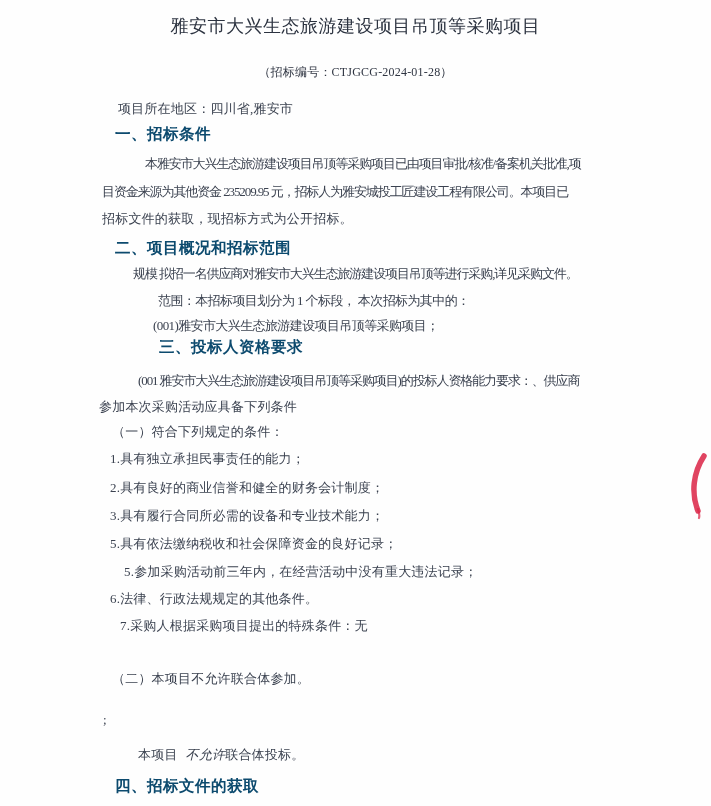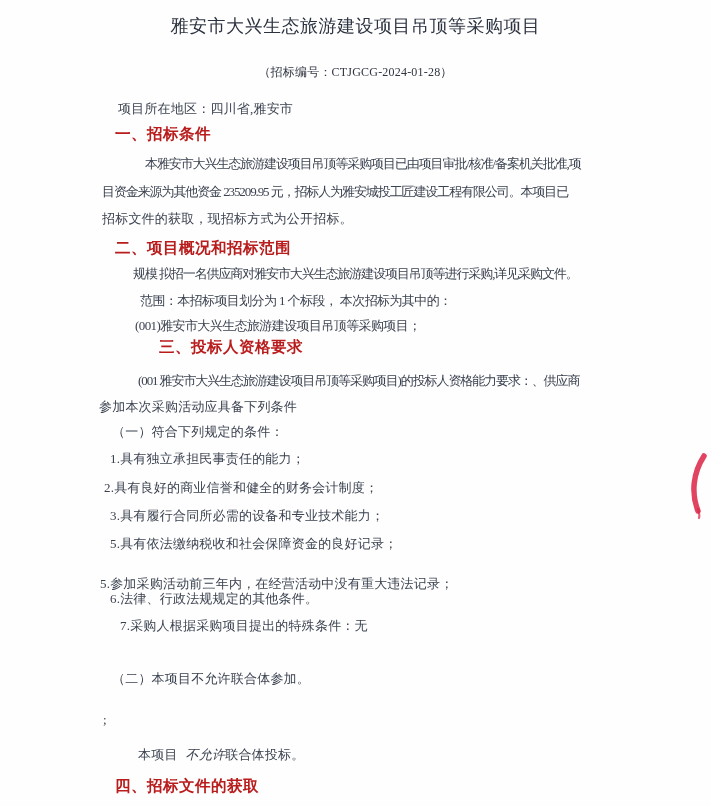--- a/index.html
+++ b/index.html
@@ -14,23 +14,23 @@
   .line{
     position:absolute;
     white-space:nowrap;
     font-size:13px;
     color:#3b4250;
     letter-spacing:.2px;
   }
   .center{left:0;width:100%;text-align:center;}
   .title{font-size:18px;color:#2c3340;letter-spacing:.5px;}
   .subtitle{font-size:12px;color:#2f3542;margin-top:20px;}
-  .h{font-weight:bold;font-size:15.5px;color:#b91c1c;letter-spacing:.5px;}
+  .h{font-weight:bold;font-size:15.5px;color:#0c4a6e;letter-spacing:.5px;}
   .tight{letter-spacing:-1.1px;}
-  .tight2{letter-spacing:-.6px;}
+  .tight2{letter-spacing:-.6px;margin-left:18px;}
   .em-italic{font-style:italic;}
   .seal{position:absolute;left:684px;top:449px;width:27px;height:74px;}
 </style>
 </head>
 <body>
 
 <div class="page">
 
   <div class="line center title" style="top:14px;">雅安市大兴生态旅游建设项目吊顶等采购项目</div>
   <div class="line center subtitle" style="top:44px;">（招标编号：CTJGCG-2024-01-28）</div>
@@ -46,24 +46,24 @@
   <div class="line h" style="top:238px;left:115px;">二、项目概况和招标范围</div>
   <div class="line tight2" style="top:292px;left:140px;">范围：本招标项目划分为 1 个标段， 本次招标为其中的：</div>
   <div class="line tight2" style="top:317px;left:135px;">(001)雅安市大兴生态旅游建设项目吊顶等采购项目；</div>
 
   <div class="line h" style="top:337px;left:115px;margin-left:44px;">三、投标人资格要求</div>
   <div class="line tight" style="top:372px;left:138px;">(001 雅安市大兴生态旅游建设项目吊顶等采购项目)的投标人资格能力要求：、供应商</div>
   <div class="line" style="top:398px;left:99px;">参加本次采购活动应具备下列条件</div>
   <div class="line" style="top:423px;left:112px;">（一）符合下列规定的条件：</div>
 
   <div class="line" style="top:450px;left:110px;">1.具有独立承担民事责任的能力；</div>
-  <div class="line" style="top:479px;left:104px;">2.具有良好的商业信誉和健全的财务会计制度；</div>
+  <div class="line" style="top:479px;left:110px;">2.具有良好的商业信誉和健全的财务会计制度；</div>
   <div class="line" style="top:507px;left:110px;">3.具有履行合同所必需的设备和专业技术能力；</div>
   <div class="line" style="top:535px;left:110px;">5.具有依法缴纳税收和社会保障资金的良好记录；</div>
-  <div class="line" style="top:563px;left:100px;margin-top:12px;">5.参加采购活动前三年内，在经营活动中没有重大违法记录；</div>
+  <div class="line" style="top:563px;left:124px;">5.参加采购活动前三年内，在经营活动中没有重大违法记录；</div>
   <div class="line" style="top:590px;left:110px;">6.法律、行政法规规定的其他条件。</div>
   <div class="line" style="top:617px;left:120px;">7.采购人根据采购项目提出的特殊条件：无</div>
 
   <div class="line" style="top:670px;left:112px;">（二）本项目不允许联合体参加。</div>
   <div class="line" style="top:712px;left:103px;">;</div>
 
   <div class="line" style="top:746px;left:138px;font-family:Liberation Mono, monospace;">
     <span>本项目 </span><span class="em-italic">不允许</span><span>联合体投标。</span>
   </div>
 

